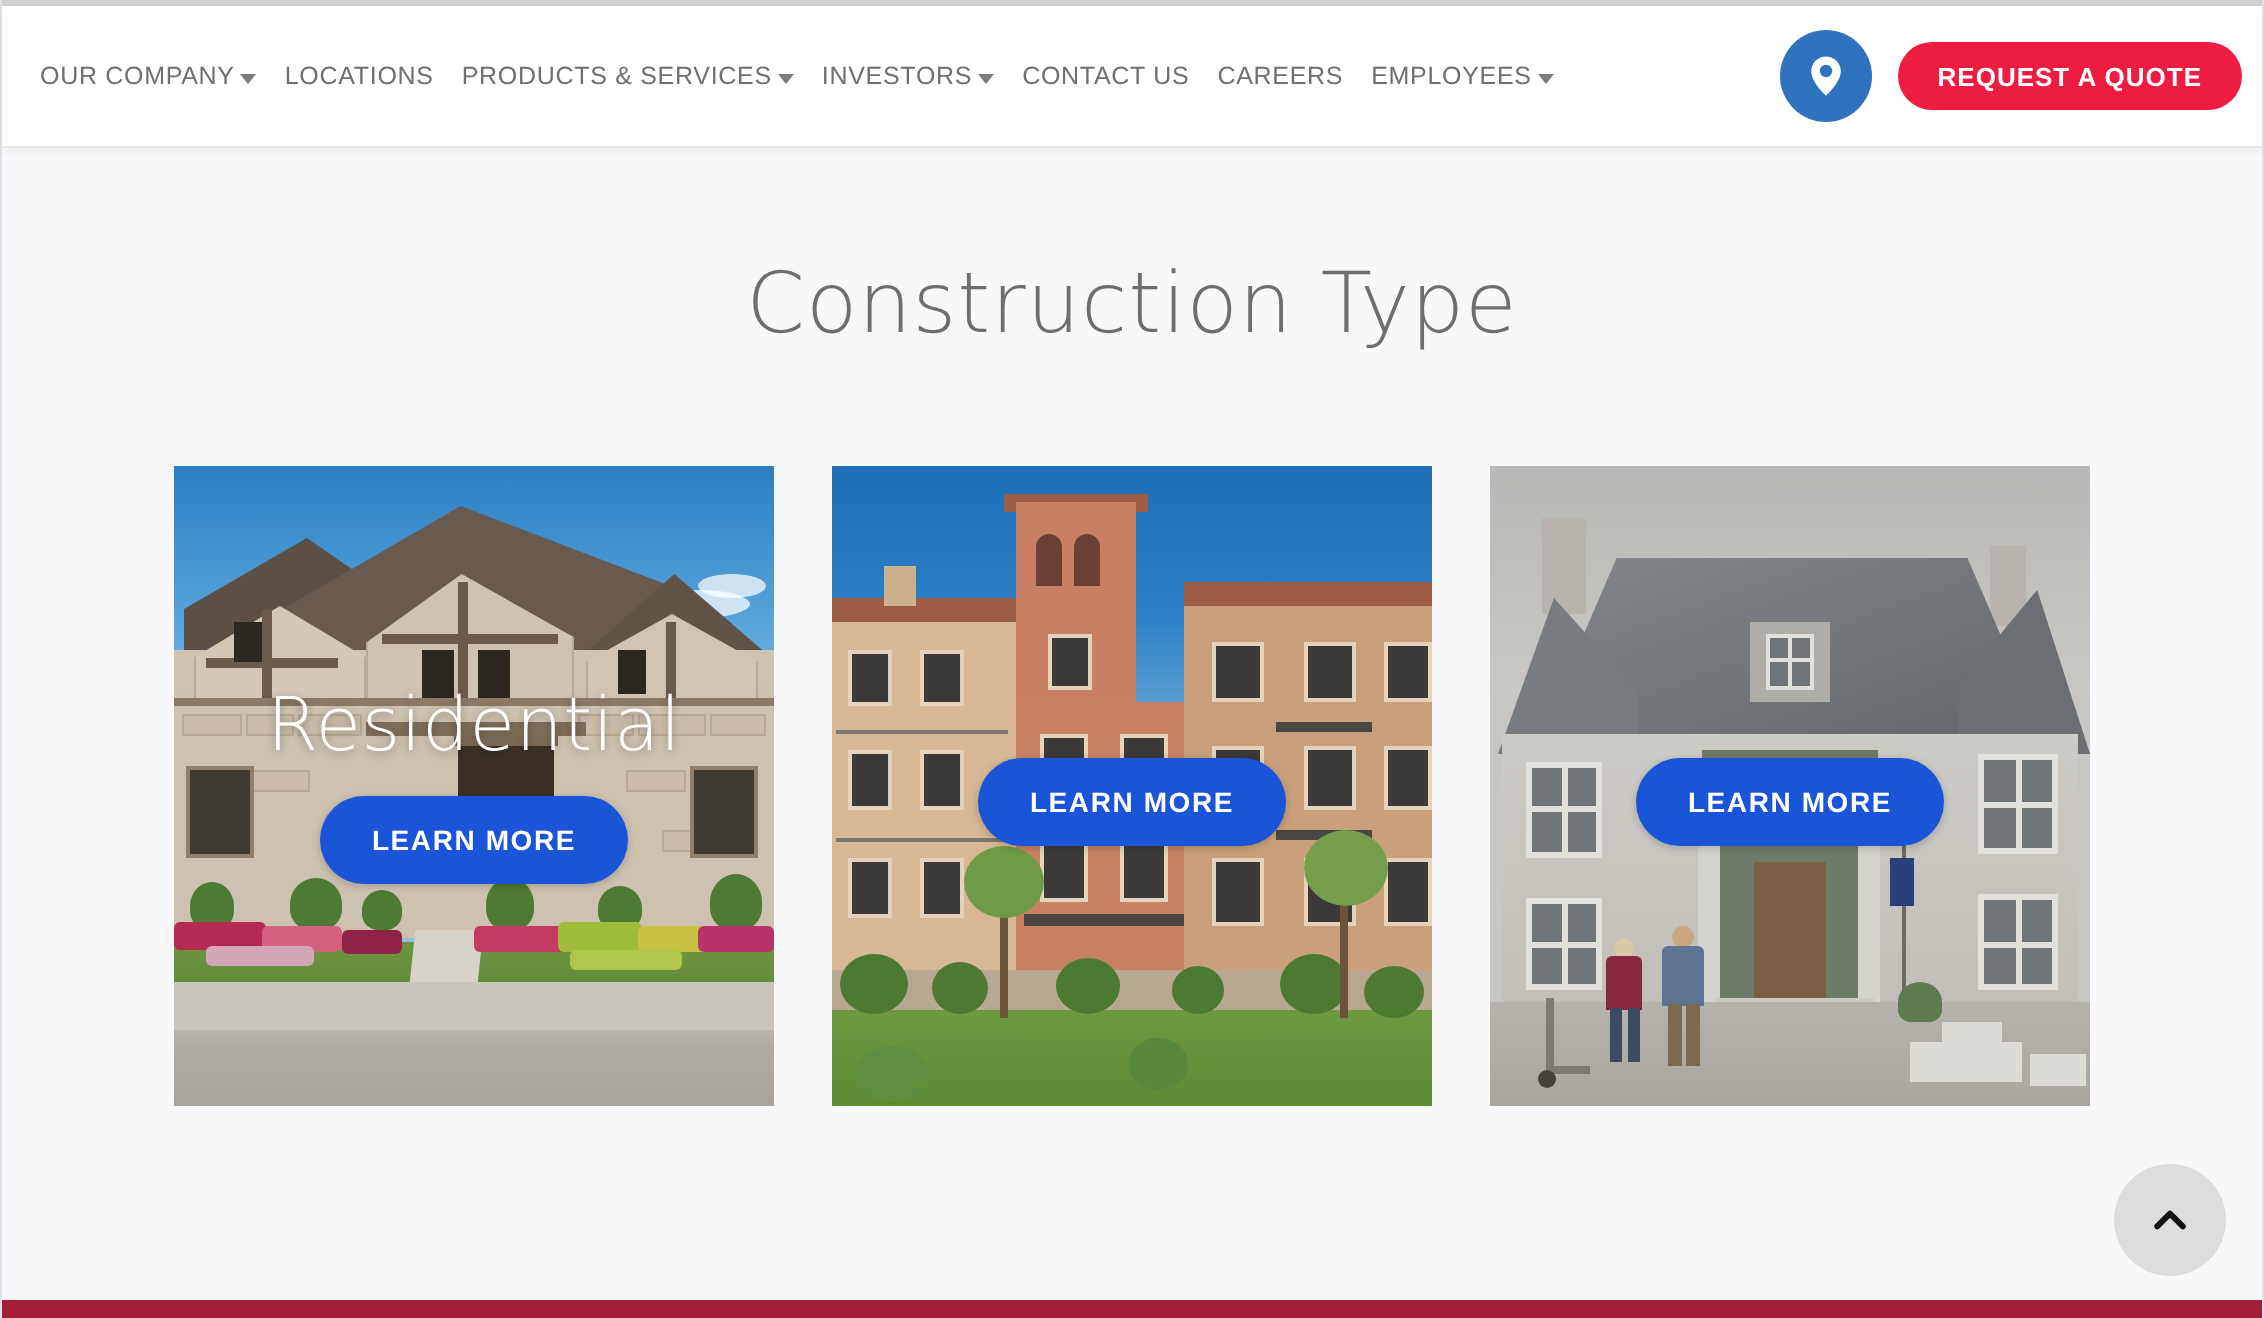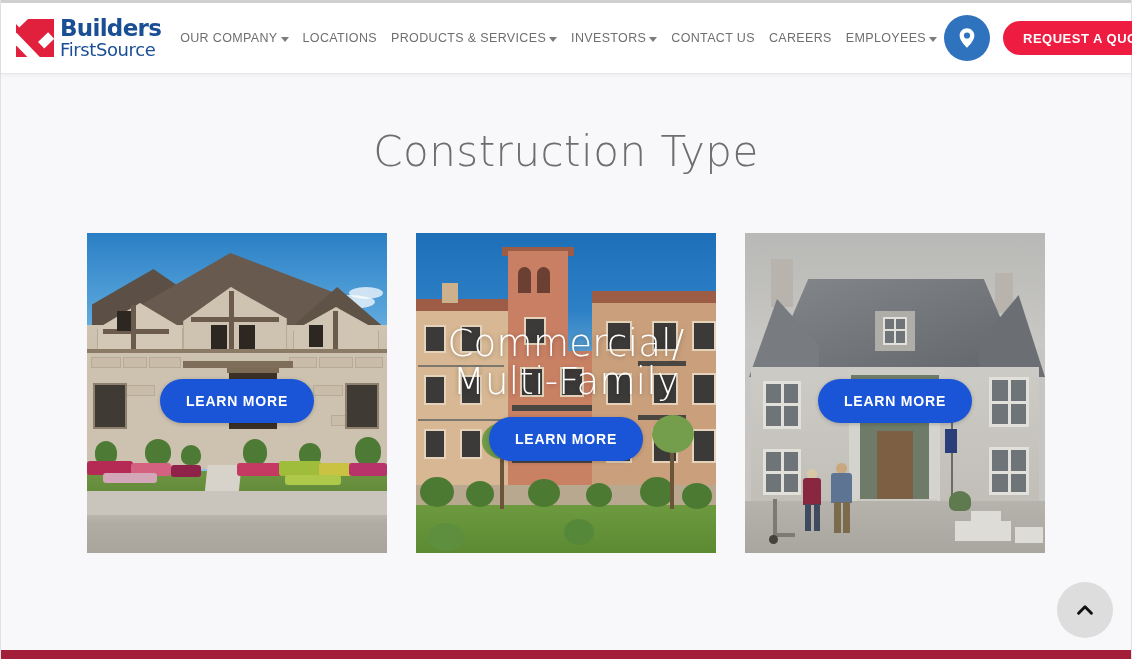--- a/index.html
+++ b/index.html
@@ -259,31 +259,20 @@
 </style>
 </head>
 <body>
 
 <div class="win-top-line"></div>
 <div class="win-left-line"></div>
 <div class="win-right-line"></div>
 
 <header class="site-header">
 
-  <a class="brand-logo">
-    <span class="logo-mark">
-      <span class="slash-a"></span>
-      <span class="slash-b"></span>
-      <span class="slash-c"></span>
-    </span>
-    <span class="logo-words">
-      <span class="l1">Builders</span>
-      <span class="l2">FirstSource</span>
-    </span>
-  </a>
 
   <nav class="main-nav">
     <a class="nav-item">
       <span>OUR COMPANY</span>
       <span class="caret"></span>
     </a>
     <a class="nav-item">
       <span>LOCATIONS</span>
     </a>
     <a class="nav-item">
@@ -392,20 +381,21 @@
         <div class="res-flower" style="left:44px;top:230px;width:40px;height:13px;background:#d4617f;"></div>
         <div class="res-flower" style="left:84px;top:232px;width:30px;height:12px;background:#8e2248;"></div>
         <div class="res-flower" style="left:150px;top:230px;width:46px;height:13px;background:#c53a63;"></div>
         <div class="res-flower" style="left:192px;top:228px;width:42px;height:15px;background:#9fbd3a;"></div>
         <div class="res-flower" style="left:232px;top:230px;width:36px;height:13px;background:#c9c242;"></div>
         <div class="res-flower" style="left:262px;top:230px;width:38px;height:13px;background:#b8336a;"></div>
         <div class="res-flower" style="left:16px;top:240px;width:54px;height:10px;background:#d3a7b8;"></div>
         <div class="res-flower" style="left:198px;top:242px;width:56px;height:10px;background:#aec84a;"></div>
       </div>
       <div class="card-overlay">
+        <div class="card-title">Residential</div>
         <button class="learn-btn">LEARN MORE</button>
       </div>
     </div>
 
     <div class="card">
       <div class="img-com">
         <div class="com-sky"></div>
 
         <div class="com-wall-a" style="left:-4px;top:74px;width:96px;height:182px;"></div>
         <div class="com-roofline" style="left:-6px;top:66px;width:102px;height:12px;"></div>
@@ -456,24 +446,20 @@
         <div class="com-bush" style="left:224px;top:244px;width:34px;height:30px;"></div>
         <div class="com-bush" style="left:266px;top:250px;width:30px;height:26px;"></div>
         <div class="com-tree-trunk" style="left:84px;top:206px;width:4px;height:70px;"></div>
         <div class="com-bush" style="left:66px;top:190px;width:40px;height:36px;background:#6f9a48;"></div>
         <div class="com-tree-trunk" style="left:254px;top:200px;width:4px;height:76px;"></div>
         <div class="com-bush" style="left:236px;top:182px;width:42px;height:38px;background:#749e4c;"></div>
         <div class="com-bush" style="left:148px;top:286px;width:30px;height:26px;background:#56883a;"></div>
         <div class="com-bush" style="left:12px;top:290px;width:36px;height:28px;background:#5d8f3e;"></div>
       </div>
       <div class="card-overlay">
-        <div class="card-title">
-          <span>Commercial/</span><br>
-          <span>Multi-Family</span>
-        </div>
         <button class="learn-btn">LEARN MORE</button>
       </div>
     </div>
 
     <div class="card">
       <div class="img-rem">
         <div class="rem-sky"></div>
 
         <div class="rem-chim" style="left:26px;top:26px;width:22px;height:48px;"></div>
         <div class="rem-chim" style="left:250px;top:40px;width:18px;height:40px;"></div>

